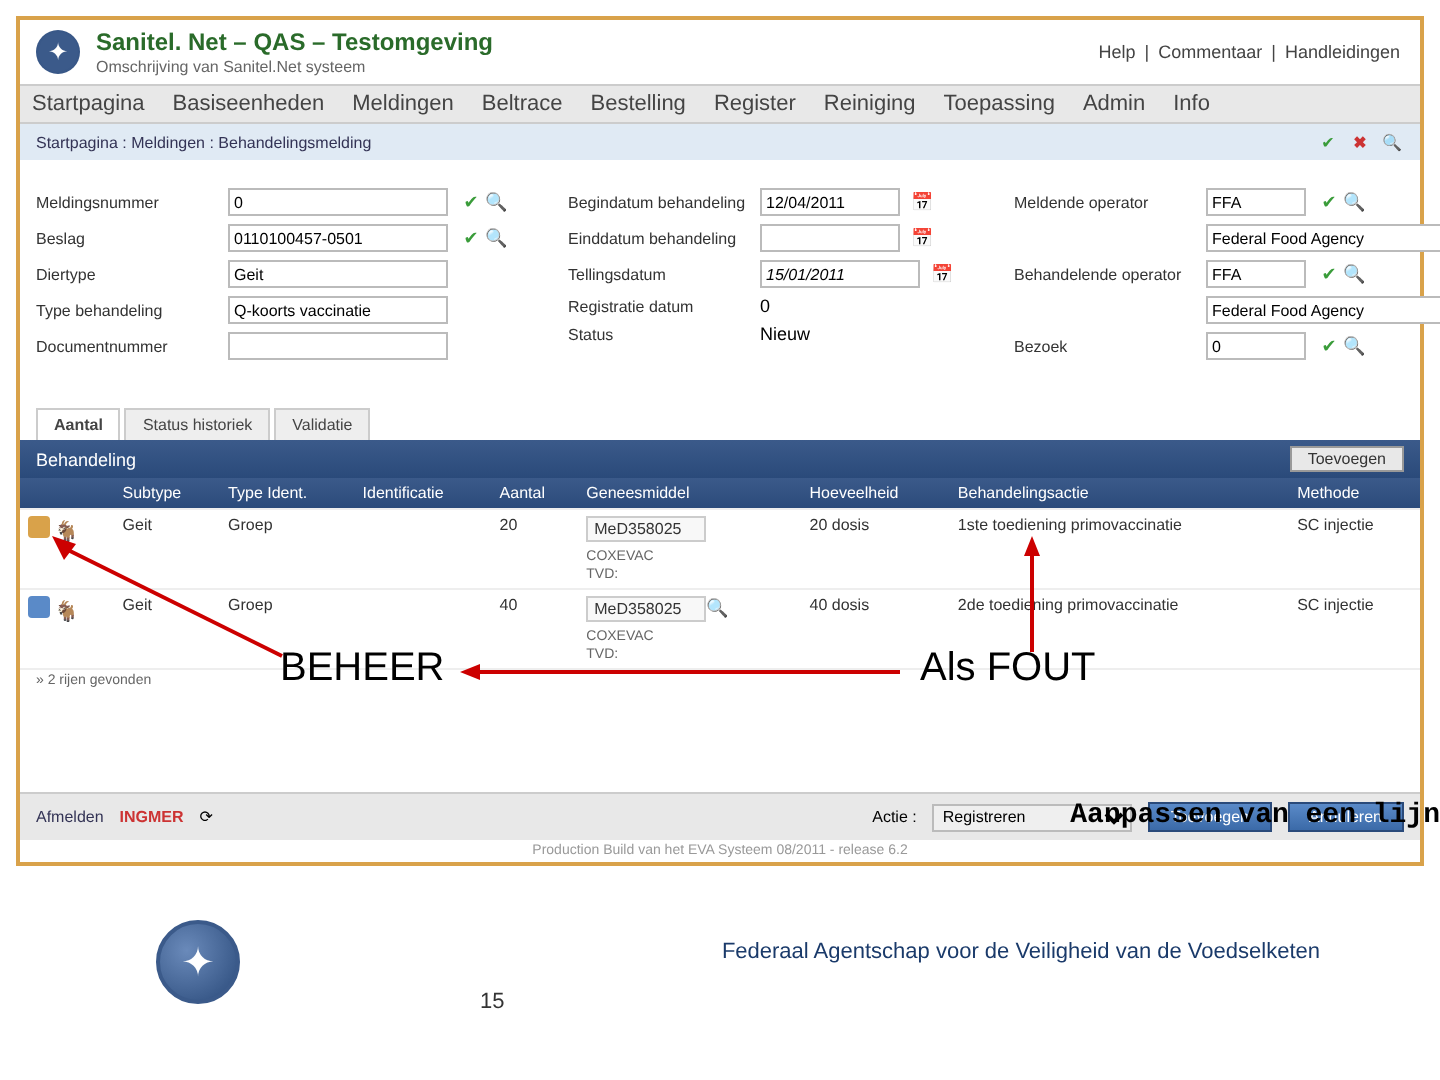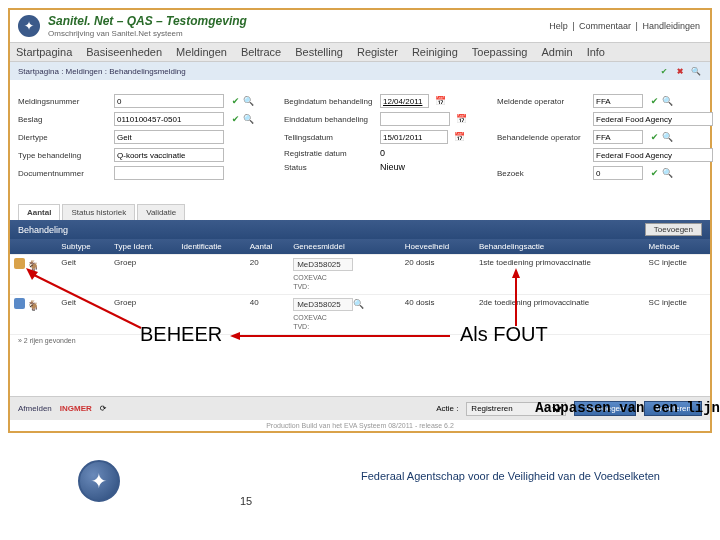--- a/index.html
+++ b/index.html
@@ -1,20 +1,20 @@
 <!DOCTYPE html>
 <html><head>
 <meta charset="utf-8">
 <style>
   * { box-sizing: border-box; margin: 0; padding: 0; }
   body { font-family: Arial, sans-serif; font-size: 9px; background: #fff; width: 720px; height: 540px; position: relative; overflow: hidden; }
   .app { border: 2px solid #d9a24a; margin: 8px; }
   .titlebar { display: flex; align-items: center; padding: 4px 8px; background: #fff; }
   .logo { width: 22px; height: 22px; border-radius: 50%; background: radial-gradient(circle, #3b5a8a 60%, #2a4a7a); display: flex; align-items: center; justify-content: center; color: #fff; font-size: 12px; margin-right: 8px; }
-  .title-main { color: #2a6b2a; font-weight: bold; font-size: 12px; font-style: italic; }
+  .title-main { color: #2a6b2a; font-weight: bold; font-size: 12px; }
   .title-sub { color: #666; font-size: 8px; margin-top: 1px; }
   .help-links { margin-left: auto; color: #444; font-size: 9px; }
   .help-links span { margin: 0 2px; }
   .menubar { background: #e8e8e8; display: flex; padding: 3px 6px; gap: 14px; border-top: 1px solid #ccc; border-bottom: 1px solid #ccc; font-size: 11px; color: #444; }
   .menubar .item { cursor: pointer; }
   .breadcrumb { background: #e0eaf4; padding: 3px 8px; font-size: 8px; color: #335; display: flex; align-items: center; gap: 43px; }
   .breadcrumb .icons { margin-left: auto; display: flex; gap: 4px; }
   .breadcrumb .ic { width: 12px; height: 12px; display: inline-flex; align-items: center; justify-content: center; }
   .form-area { padding: 14px 8px; }
   .form-row { display: flex; gap: 30px; margin-bottom: 4px; }
@@ -124,31 +124,31 @@
             <input style="width: 110px;" value="Q-koorts vaccinatie">
           </div>
         <div class="field">
             <label>Documentnummer</label>
             <input value="" style="">
           </div>
       </div>
       <div class="form-col">
         <div class="field">
             <label>Begindatum behandeling</label>
-            <input style="width: 49px; text-decoration: underline;" value="12/04/2011">
+            <input style="width: 70px;" value="12/04/2011">
             <span class="mini-ic cal">📅</span>
           </div>
         <div class="field">
             <label>Einddatum behandeling</label>
             <input style="width: 70px;" value="">
             <span class="mini-ic cal">📅</span>
           </div>
         <div class="field">
             <label>Tellingsdatum</label>
-            <input style="width: 68px;" value="15/01/2011">
+            <input style="width: 80px; font-style: italic;" value="15/01/2011">
             <span class="mini-ic cal">📅</span>
           </div>
         <div class="field">
             <label>Registratie datum</label>
             <span>0</span>
           </div>
         <div class="field">
             <label>Status</label>
             <span>Nieuw</span>
           </div>

